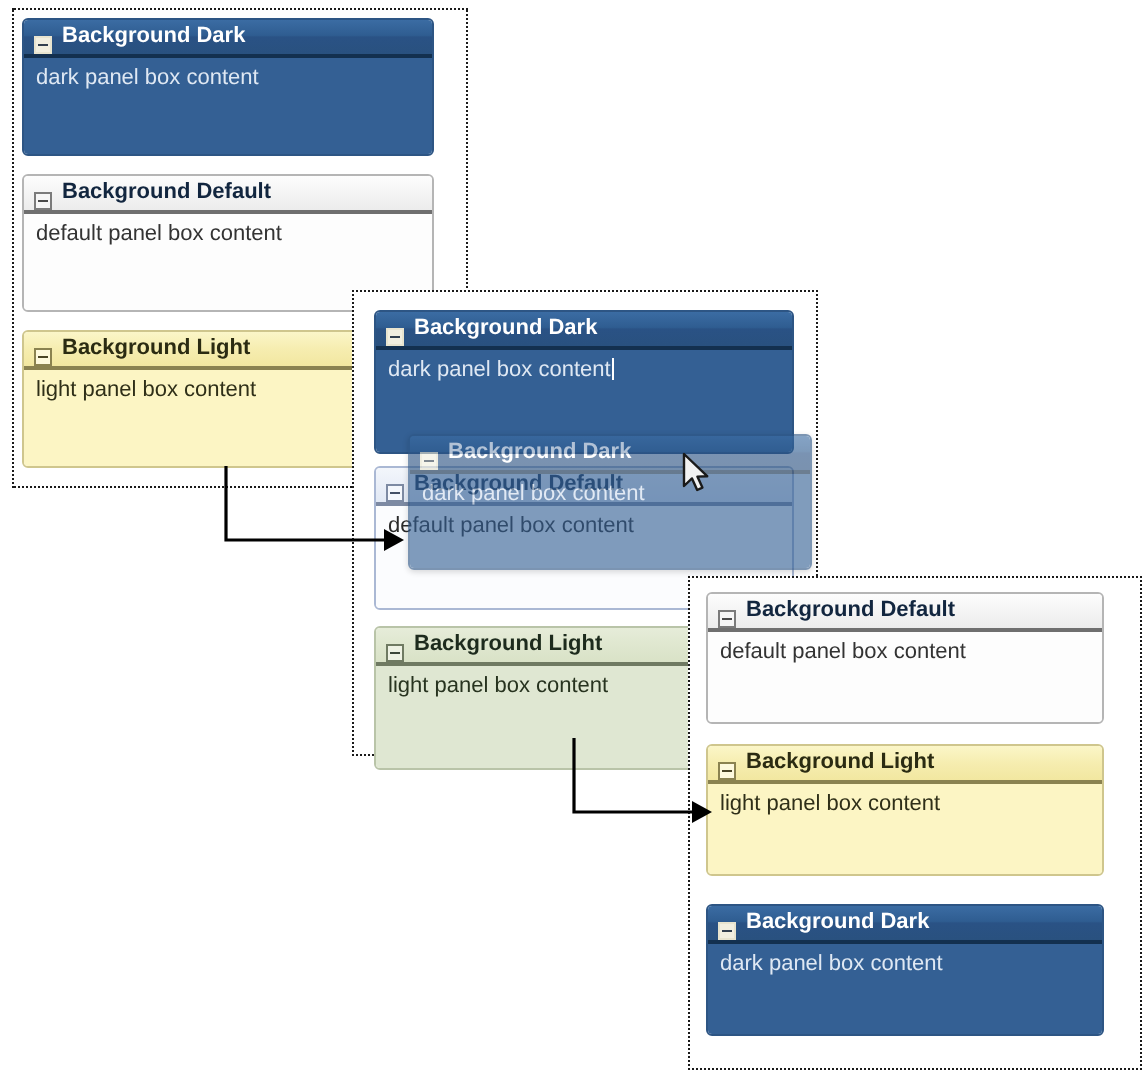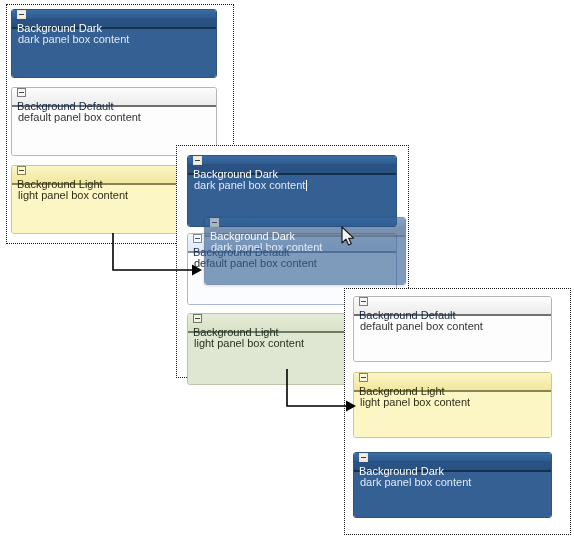--- a/index.html
+++ b/index.html
@@ -39,27 +39,26 @@
     position: absolute;
     box-sizing: border-box;
     border: 1px solid #b3b3b3;
     border-radius: 3px;
     overflow: hidden;
   }
   .panel-header {
     height: 19px;
     line-height: 18px;
     font-size: 11px;
-    font-weight: normal;
+    font-weight: bold;
     padding: 0 5px;
     display: flex;
-    align-items: flex-start;
+    align-items: flex-end;
     box-sizing: border-box;
     white-space: nowrap;
-    flex-direction: column;
   }
   .panel-body {
     font-size: 11px;
     padding: 4px 6px 0 6px;
     box-sizing: border-box;
     height: calc(100% - 19px);
     white-space: nowrap;
   }
 
   

